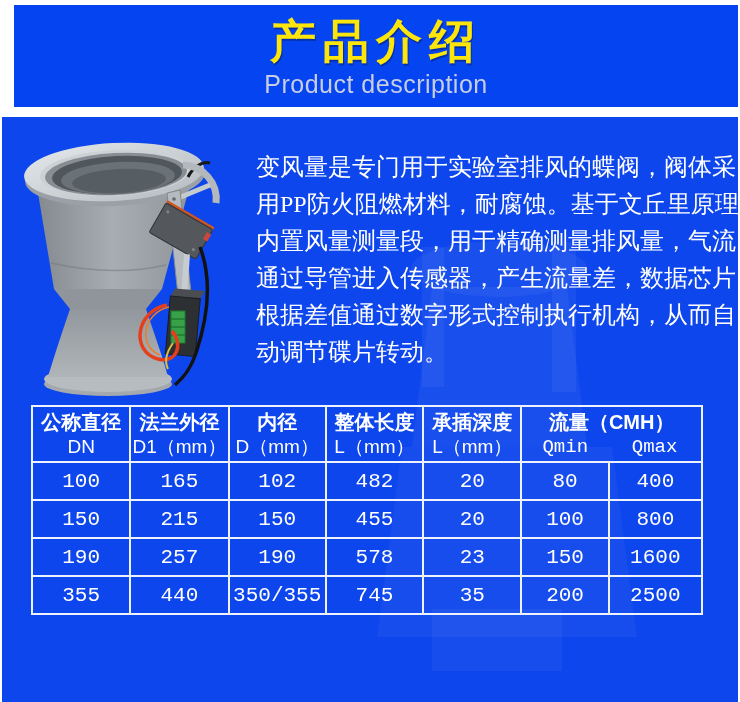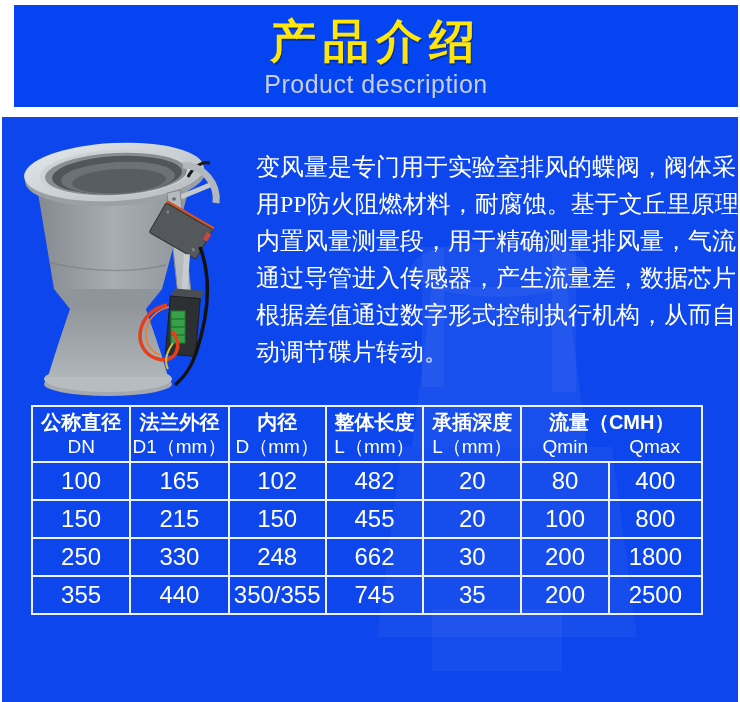--- a/index.html
+++ b/index.html
@@ -51,33 +51,33 @@
     border-collapse:collapse;table-layout:fixed;
     color:var(--text-white);
   }
   .spec-table th,.spec-table td{
     border:2px solid var(--table-border);
     text-align:center;vertical-align:middle;padding:0;
   }
   .spec-table thead th{height:54px;font-weight:normal;}
   .spec-table tbody td{
     height:36px;
-    font-family:Liberation Sans, sans-serif;
-    font-size:24px;
+    font-family:Liberation Mono, monospace;
+    font-size:21px;
   }
   .hdr-zh{
     font-family:"Liberation Sans",sans-serif;
     font-size:20px;font-weight:bold;line-height:26px;
   }
   .hdr-en{
     font-family:"Liberation Sans",sans-serif;
     font-size:19px;line-height:24px;
   }
   .flow-sub{display:flex;width:100%;}
-  .flow-sub span{display:block;}
+  .flow-sub span{display:block;font-family:Liberation Mono, monospace;}
   .flow-sub .qmin{width:48%;}
   .flow-sub .qmax{width:52%;}
 </style>
 </head>
 <body>
 
 <div class="page">
 
   <section class="banner">
     <h1 class="banner-title">产品介绍</h1>
@@ -224,27 +224,27 @@
         <tr>
           <td>150</td>
           <td>215</td>
           <td>150</td>
           <td>455</td>
           <td>20</td>
           <td>100</td>
           <td>800</td>
         </tr>
         <tr>
-          <td>250</td>
-          <td>330</td>
-          <td>248</td>
-          <td>662</td>
-          <td>30</td>
-          <td>200</td>
-          <td>1800</td>
+          <td>190</td>
+          <td>257</td>
+          <td>190</td>
+          <td>578</td>
+          <td>23</td>
+          <td>150</td>
+          <td>1600</td>
         </tr>
         <tr>
           <td>355</td>
           <td>440</td>
           <td>350/355</td>
           <td>745</td>
           <td>35</td>
           <td>200</td>
           <td>2500</td>
         </tr>

